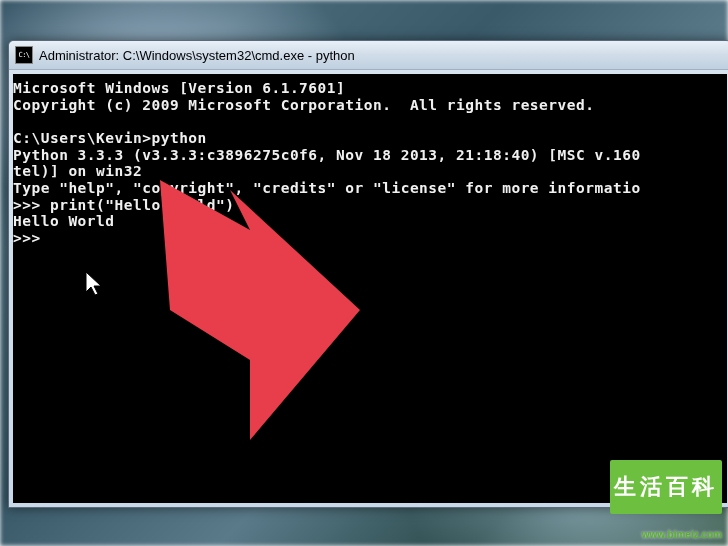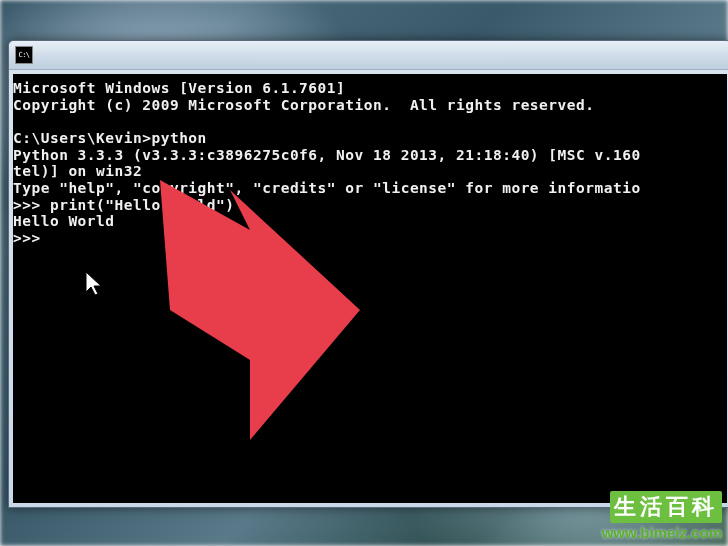--- a/index.html
+++ b/index.html
@@ -93,41 +93,42 @@
     z-index: 12;
     text-align: right;
     line-height: 1;
   }
   .wm-chinese {
     display: inline-block;
     background: #6cbf3f;
     color: #fff;
     font-size: 22px;
     font-weight: bold;
-    padding: 5px 4px;
+    padding: 16px 4px;
     letter-spacing: 4px;
     border-radius: 2px;
     font-family: "Microsoft YaHei", sans-serif;
   }
   .wm-url {
     color: #5aaf30;
-    font-size: 15px;
+    font-size: 10px;
     font-weight: bold;
-    margin-top: 2px;
+    margin-top: 16px;
     text-shadow: 0 0 3px rgba(255,255,255,0.8);
   }
 </style>
 </head>
 <body>
 
 <div class="desktop-bg"></div>
 
 <div class="window">
   <div class="titlebar">
     <span class="titlebar-icon">C:\</span>
+    <span>Administrator: C:\Windows\system32\cmd.exe - python</span>
   </div>
   <div class="terminal" id="terminal">Microsoft Windows [Version 6.1.7601]
 Copyright (c) 2009 Microsoft Corporation.  All rights reserved.
 
 C:\Users\Kevin&gt;python
 Python 3.3.3 (v3.3.3:c3896275c0f6, Nov 18 2013, 21:18:40) [MSC v.160
 tel)] on win32
 Type "help", "copyright", "credits" or "license" for more informatio
 &gt;&gt;&gt; print("Hello World")
 Hello World

